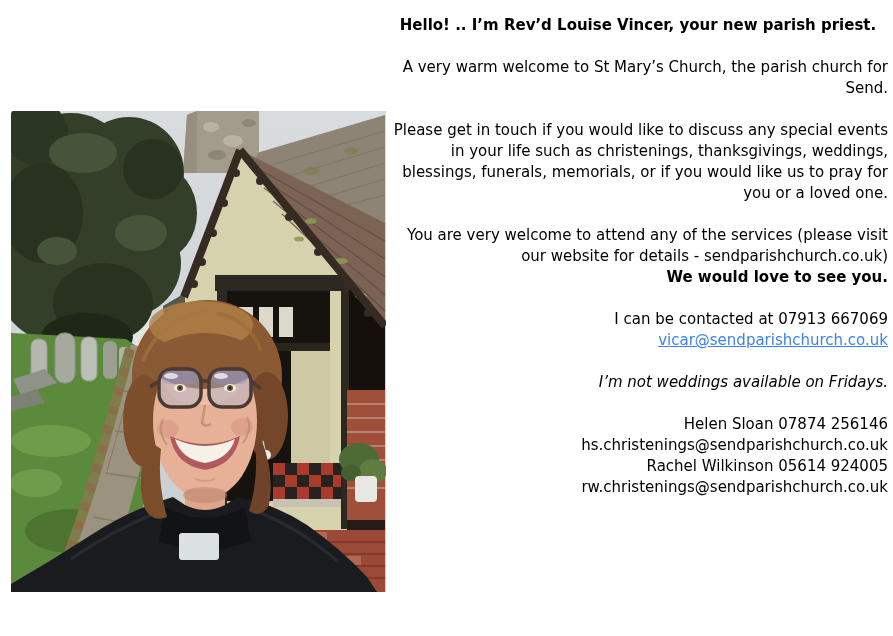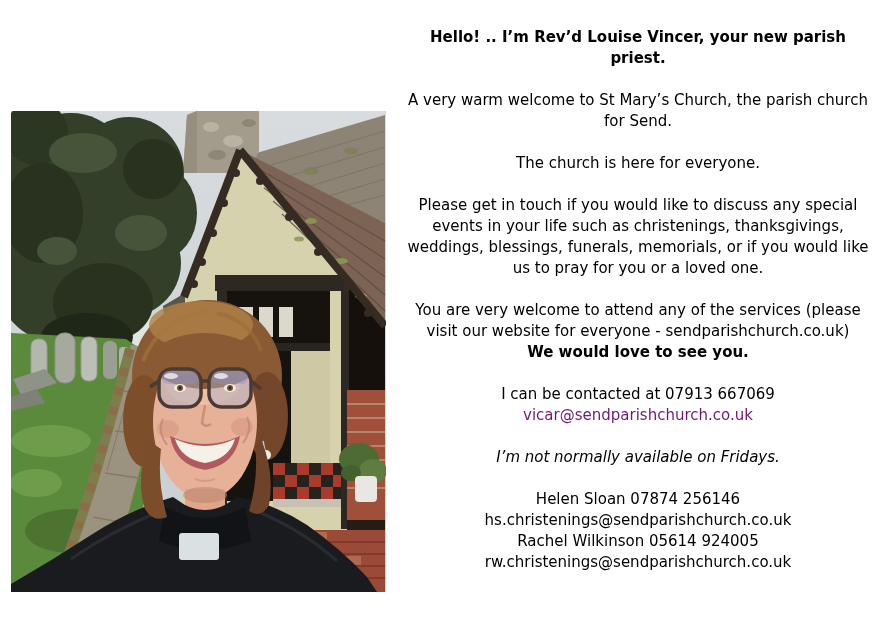--- a/index.html
+++ b/index.html
@@ -6,26 +6,26 @@
   body{
     width:893px;height:636px;background:#ffffff;position:relative;overflow:hidden;
     font-family:"DejaVu Sans","Liberation Sans",sans-serif;color:#000;
   }
   .photo-wrap{position:absolute;left:11px;top:111px;width:375px;height:481px;}
   .photo-wrap svg{display:block;width:375px;height:481px;}
   .text-col{
     position:absolute;left:388px;top:15px;width:500px;
     text-align:center;font-size:15px;line-height:21px;
   }
-  .text-col p{margin:12px;}
-  .text-col p + p{margin-top:21px;}
+  .text-col p{margin:0;}
+  .text-col p + p{margin-top:21px;text-align:right;}
   .b{font-weight:bold;}
   .i{font-style:italic;}
   .blk{display:block;}
-  a.email{color:#701a75;cursor:pointer;}
+  a.email{color:#3b82f6;text-decoration:underline;cursor:pointer;}
 </style>
 </head>
 <body>
 
 <div class="photo-wrap">
 <svg viewBox="0 0 375 481" xmlns="http://www.w3.org/2000/svg" aria-hidden="true">
   <defs>
     <linearGradient id="skyg" x1="0" y1="0" x2="0" y2="1">
       <stop offset="0" stop-color="#d8dcdf"></stop>
           <stop offset="1" stop-color="#c7cdd1"></stop>
@@ -274,36 +274,35 @@
     </g>
   </g>
 </svg>
 </div>
 
 <main class="text-col">
   <p class="b">Hello! .. I’m Rev’d Louise Vincer, your new parish priest.</p>
 
   <p>A very warm welcome to St Mary’s Church, the parish church for Send.</p>
 
-  <p>The church is here for everyone.</p>
 
   <p>Please get in touch if you would like to discuss any special events in your life such as christenings, thanksgivings, weddings, blessings, funerals, memorials, or if you would like us to pray for you or a loved one.</p>
 
   <p>
-    <span>You are very welcome to attend any of the services (please visit our website for everyone - sendparishchurch.co.uk)</span>
+    <span>You are very welcome to attend any of the services (please visit our website for details - sendparishchurch.co.uk)</span>
     <span class="b blk">We would love to see you.</span>
   </p>
 
   <p>
     <span class="blk">I can be contacted at 07913 667069</span>
     <a class="email blk">vicar@sendparishchurch.co.uk</a>
   </p>
 
   <p class="i">
-    <span class="blk">I’m not normally available on Fridays.</span>
+    <span class="blk">I’m not weddings available on Fridays.</span>
   </p>
 
   <p>
     <span class="blk">Helen Sloan 07874 256146</span>
     <span class="blk">hs.christenings@sendparishchurch.co.uk</span>
     <span class="blk">Rachel Wilkinson 05614 924005</span>
     <span class="blk">rw.christenings@sendparishchurch.co.uk</span>
   </p>
 </main>
 

